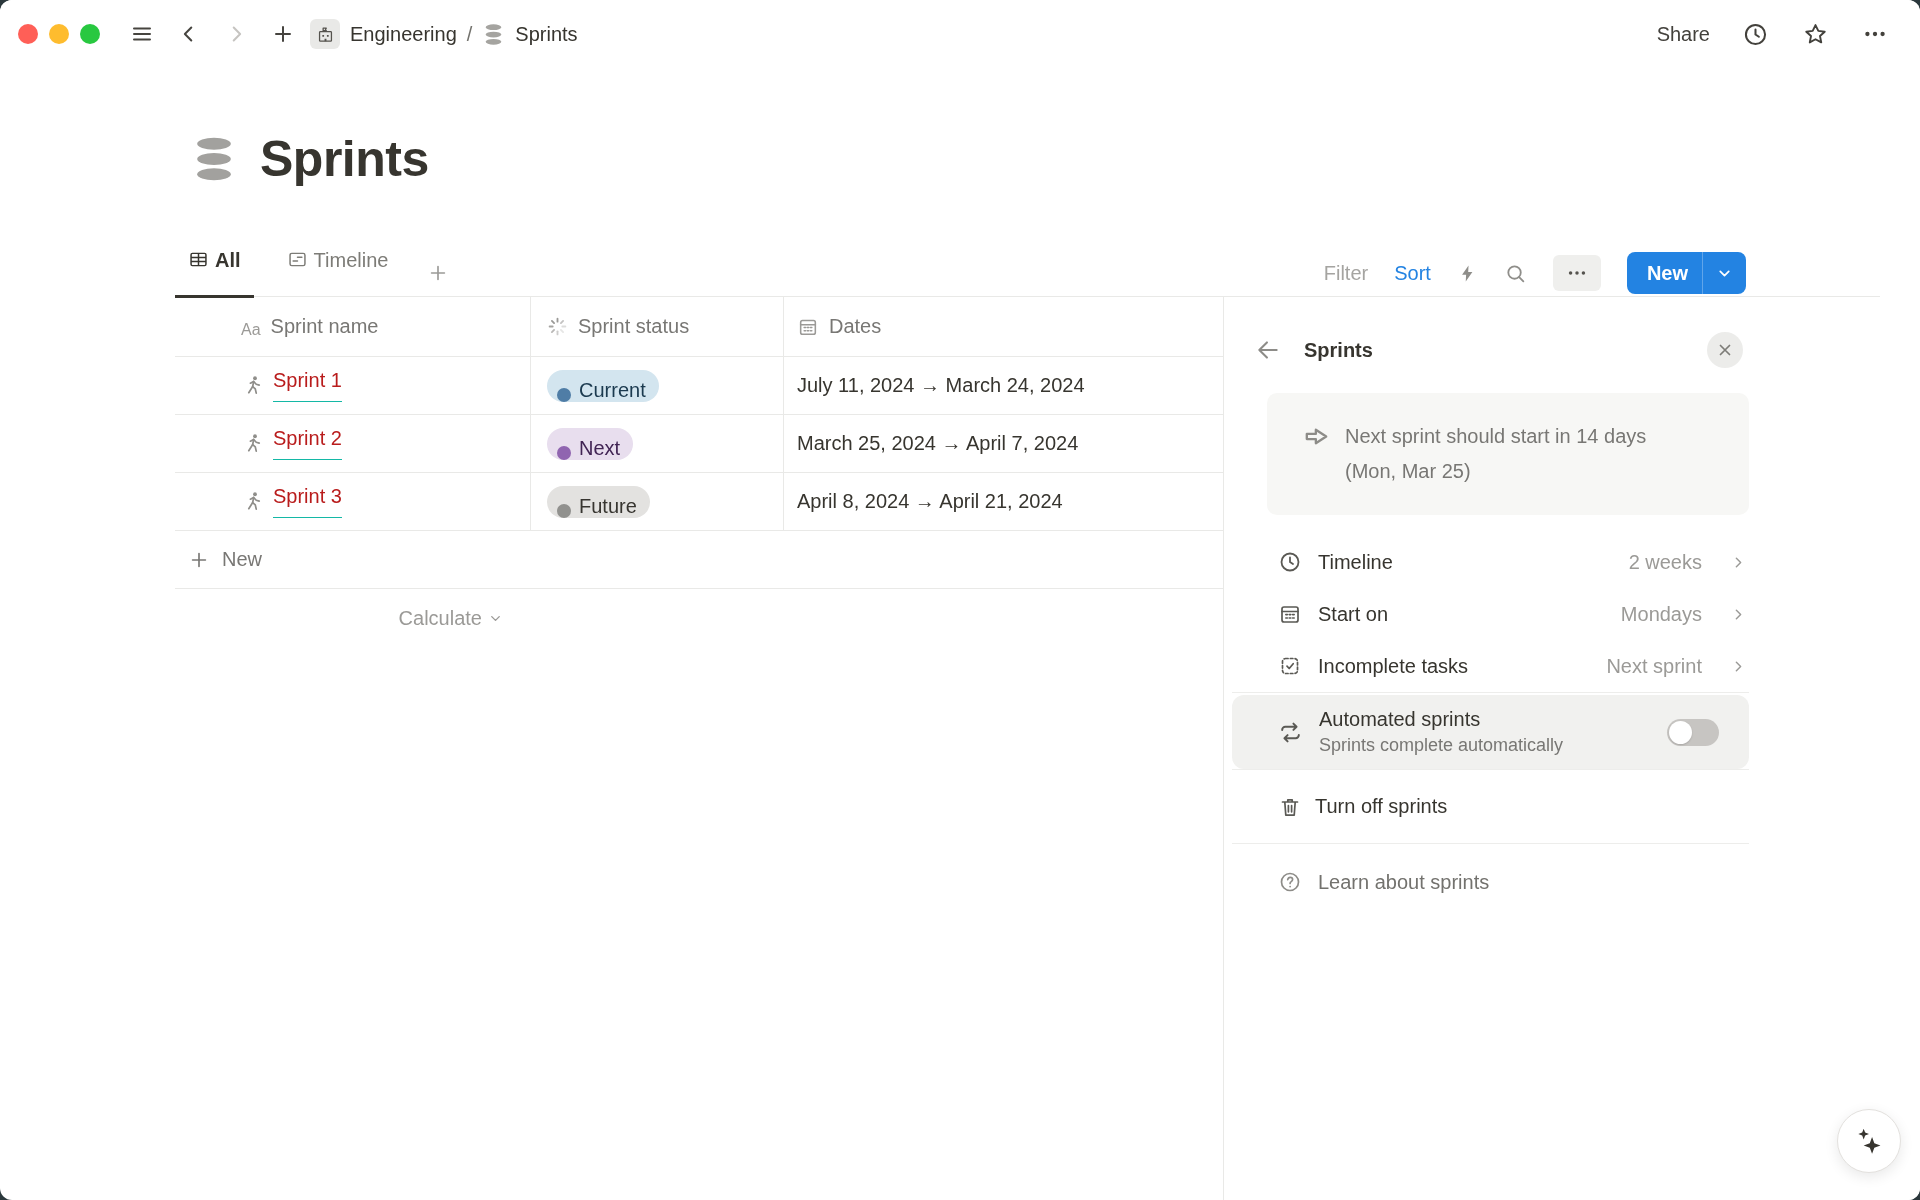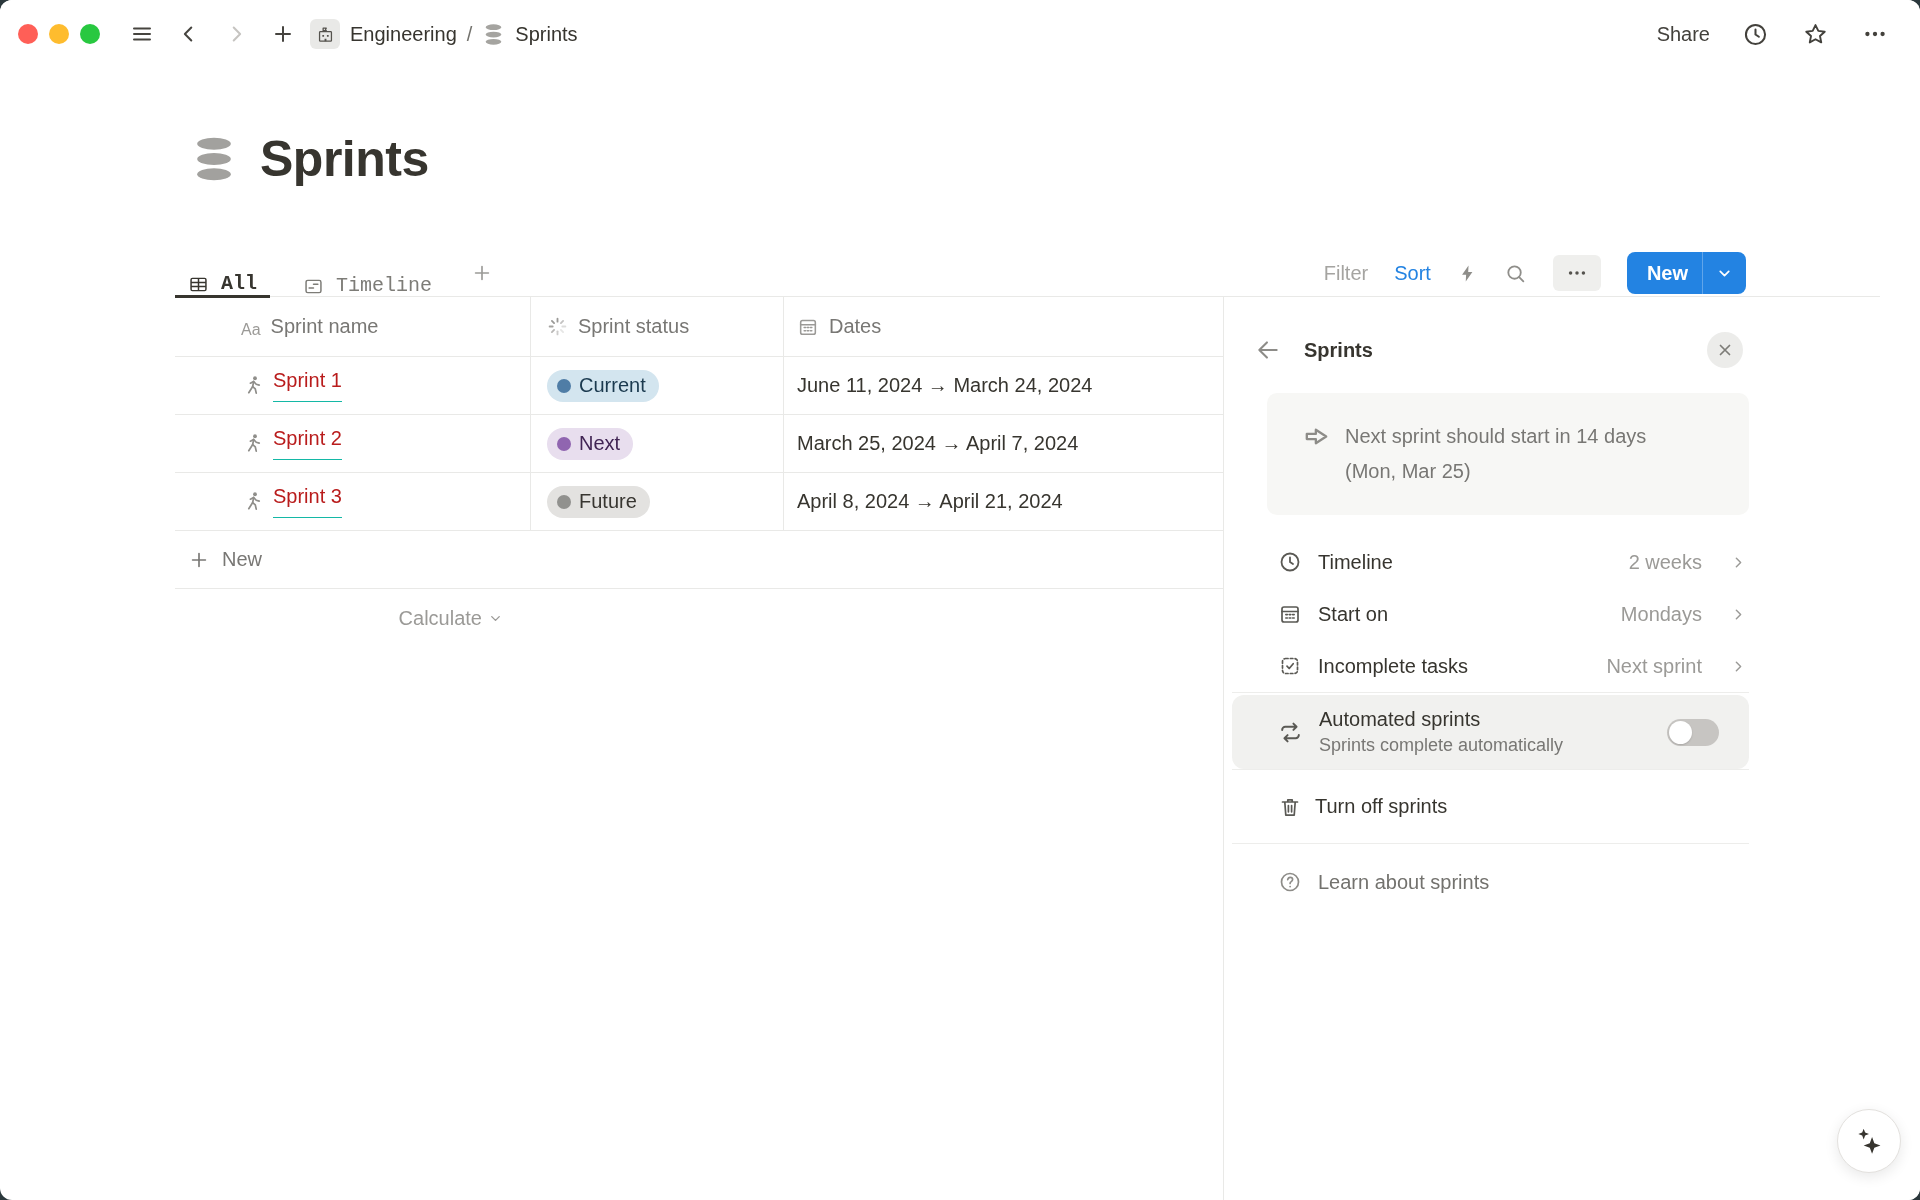--- a/index.html
+++ b/index.html
@@ -43,21 +43,21 @@
   .page-header { position:absolute; left:190px; top:130px; display:flex; align-items:center; gap:22px; }
   .page-icon { color:#a2a19e; cursor:pointer; }
   .page-title { font-size:50px; font-weight:700; letter-spacing:-0.5px; color:#37352f; }
 
   
   .tabbar {
     position:absolute; left:175px; top:249px; width:1705px; height:48px;
     border-bottom:1px solid #e9e9e7;
   }
   .tabs { position:absolute; left:0; top:0; height:48px; display:flex; align-items:stretch; gap:20px; }
-  .tab { display:flex; align-items:flex-end; gap:12px; padding:0 13px; font-size:20px; color:#7d7c77; font-weight:500; cursor:pointer;font-family:Liberation Mono, monospace; }
+  .tab { display:flex; align-items:flex-start; gap:6px; padding:0 13px; font-size:20px; color:#7d7c77; font-weight:500; cursor:pointer; }
   .tab.active { color:#37352f; font-weight:600; border-bottom:3px solid #37352f; margin-bottom:-1px; }
   .tab .t-icon { color:inherit; }
   .tab-add { display:flex; align-items:center; padding:0 6px; color:#9b9a97; cursor:pointer; }
   .view-toolbar { position:absolute; right:134px; top:0; height:48px; display:flex; align-items:center; gap:26px; }
   .tb-filter { font-size:20px; color:#a5a4a1; cursor:pointer; }
   .tb-sort { font-size:20px; color:#2383e2; cursor:pointer; }
   .tb-icon { color:#8f8e8a; cursor:pointer; }
   .tb-dots-box { width:48px; height:36px; border-radius:6px; background:#efefed; display:flex; align-items:center; justify-content:center; color:#55534e; cursor:pointer; }
   .new-btn {
     display:flex; align-items:center; height:42px; border-radius:8px;
@@ -77,21 +77,21 @@
   .c2 { padding-left:16px; border-right:1px solid #e9e9e7; }
   .c3 { padding-left:13px; }
   .th-row .cell { gap:10px; cursor:pointer; }
   .aa-glyph { color:#9b9a97; font-size:16px;margin-top:7px; }
   .th-icon { color:#9b9a97; }
   .data-row { height:58px; font-size:20px; }
   .row-title { display:flex; align-items:center; gap:9px; cursor:pointer; }
   .runner-icon { color:#8f8e8a; }
   .row-name { font-weight:500; color:#b91c1c; border-bottom:1px solid #14b8a6; padding-bottom:9px; }
   .pill {
-    display:inline-flex; align-items:center; gap:8px; height:32px;
+    display:inline-flex; align-items:flex-end; gap:8px; height:32px;
     border-radius:16px; padding:0 13px 0 10px; font-size:20px; cursor:pointer;
   }
   .pill .dot { width:14px; height:14px; border-radius:50%; }
   .pill[data-color="blue"]   { background:#d3e5ef; color:#1b3a4f; }
   .pill[data-color="blue"] .dot   { background:#4f7da6; }
   .pill[data-color="purple"] { background:#e8deee; color:#412454; }
   .pill[data-color="purple"] .dot { background:#9065b0; }
   .pill[data-color="gray"]   { background:#e3e2e0; color:#373530; }
   .pill[data-color="gray"] .dot   { background:#91918e; }
   .date-text { color:#37352f; cursor:pointer; }
@@ -350,21 +350,21 @@
           <span class="row-name">Sprint 1</span>
         </span>
       </div>
       <div class="cell c2">
         <span class="pill" data-color="blue">
           <span class="dot"></span>
           <span>Current</span>
         </span>
       </div>
       <div class="cell c3">
-        <span class="date-text">June 11, 2024 → March 24, 2024</span>
+        <span class="date-text">July 11, 2024 → March 24, 2024</span>
       </div>
     </div>
 
     <div class="tr data-row">
       <div class="cell c1">
         <span class="row-title">
           <span class="runner-icon">
             <svg width="23" height="23" viewBox="0 0 24 24" fill="none" stroke="currentColor" stroke-width="1.8" stroke-linecap="round" stroke-linejoin="round">
                 <circle cx="14.6" cy="4.4" r="2" fill="currentColor" stroke="none"></circle>
                 <path d="M9.8 9.6l3.4-1.8 2.7 2.9 3.1.9"></path>

